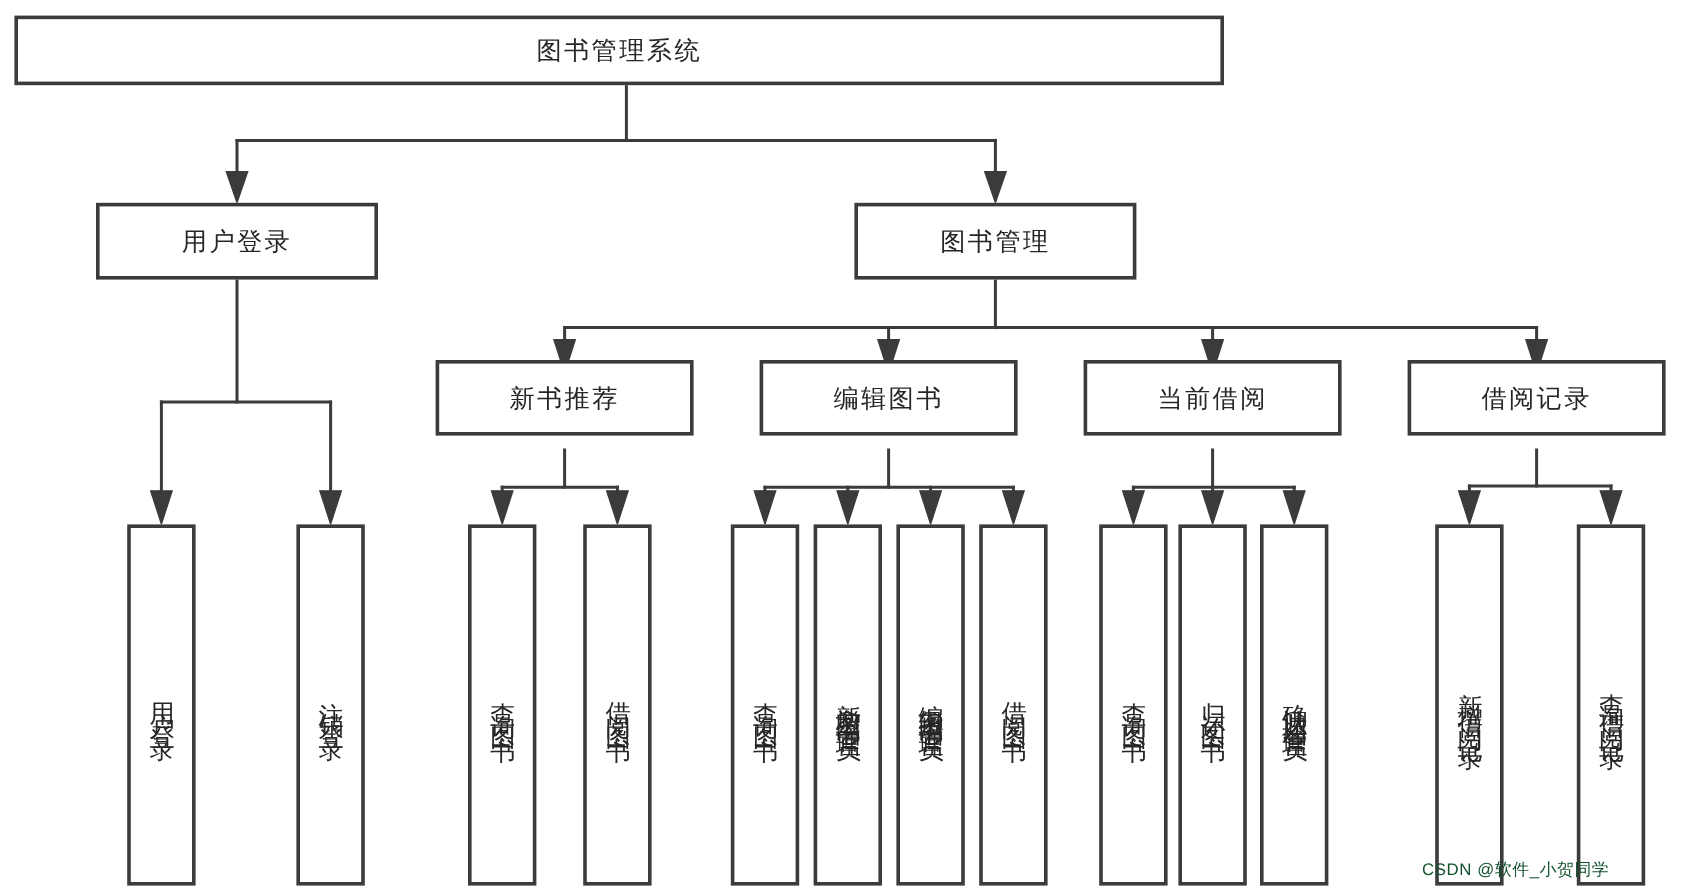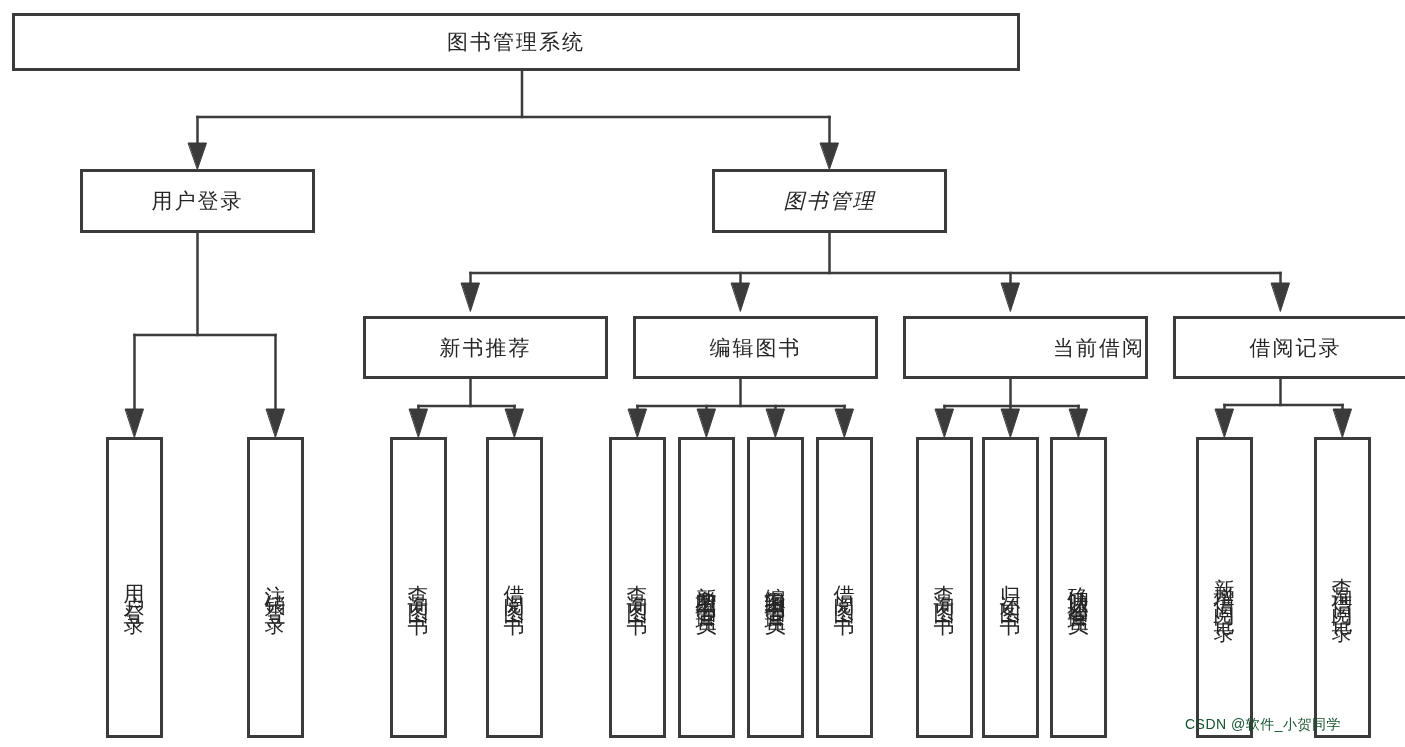--- a/index.html
+++ b/index.html
@@ -11,26 +11,26 @@
   .wires{position:absolute;left:0;top:0;pointer-events:none;}
   .node{
     position:absolute;box-sizing:border-box;border:3px solid #3b3b3b;background:#ffffff;
     display:flex;align-items:center;justify-content:center;
     font-size:21px;color:#262626;letter-spacing:2px;white-space:nowrap;
   }
   
   .n-root{left:12px;top:13px;width:1008px;height:58px;}
   
   .n-login{left:80px;top:169px;width:235px;height:64px;}
-  .n-mgmt{left:712px;top:169px;width:235px;height:64px;font-style:italic;}
+  .n-mgmt{left:712px;top:169px;width:235px;height:64px;}
   
-  .l3{top:316px;width:245px;height:63px;}
+  .l3{top:300px;width:215px;height:63px;}
   .n-recommend{left:363px;}
   .n-borrow{left:633px;}
-  .n-current{left:903px;justify-content:flex-end;}
+  .n-current{left:903px;}
   .n-records{left:1173px;}
   
   .leaf{top:437px;width:57px;height:301px;letter-spacing:0;}
   .leaf .v{
     writing-mode:vertical-rl;text-orientation:mixed;
     line-height:1;letter-spacing:10px;font-size:21px;color:#262626;
   }
   .leaf.mid .v{letter-spacing:9px;}
   .leaf.long .v{letter-spacing:4px;}
   .x1{left:106px;} .x2{left:247px;} .x3{left:390px;} .x4{left:486px;}

